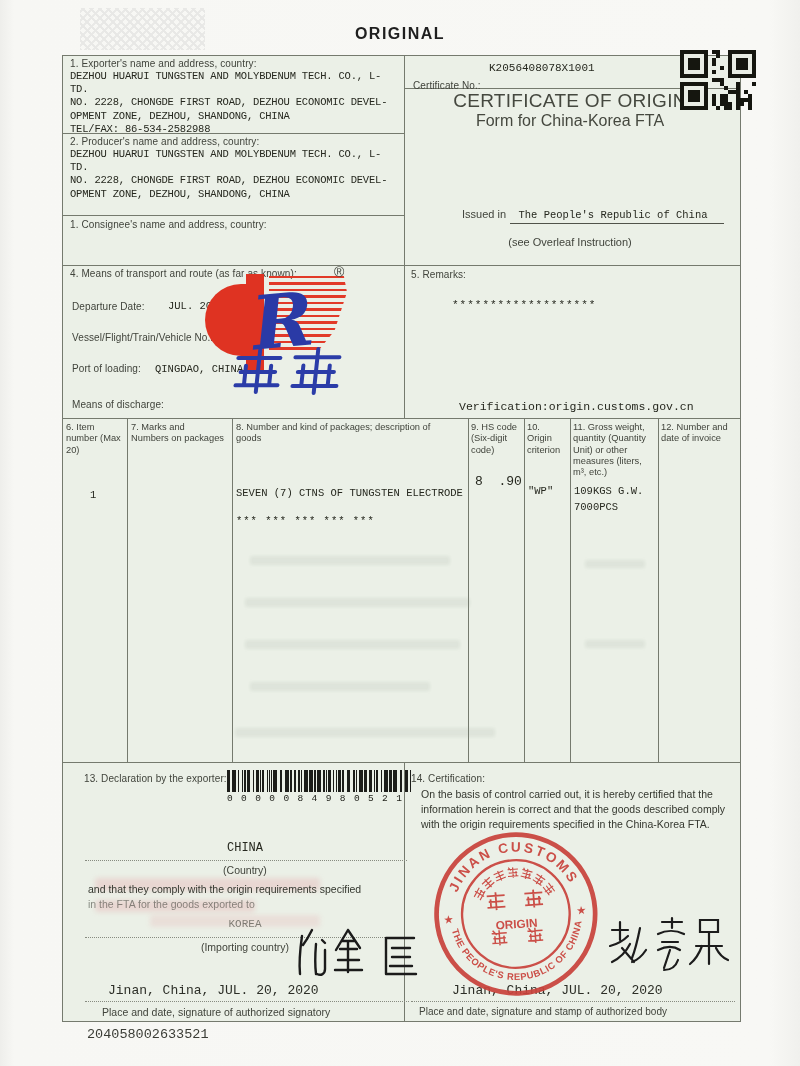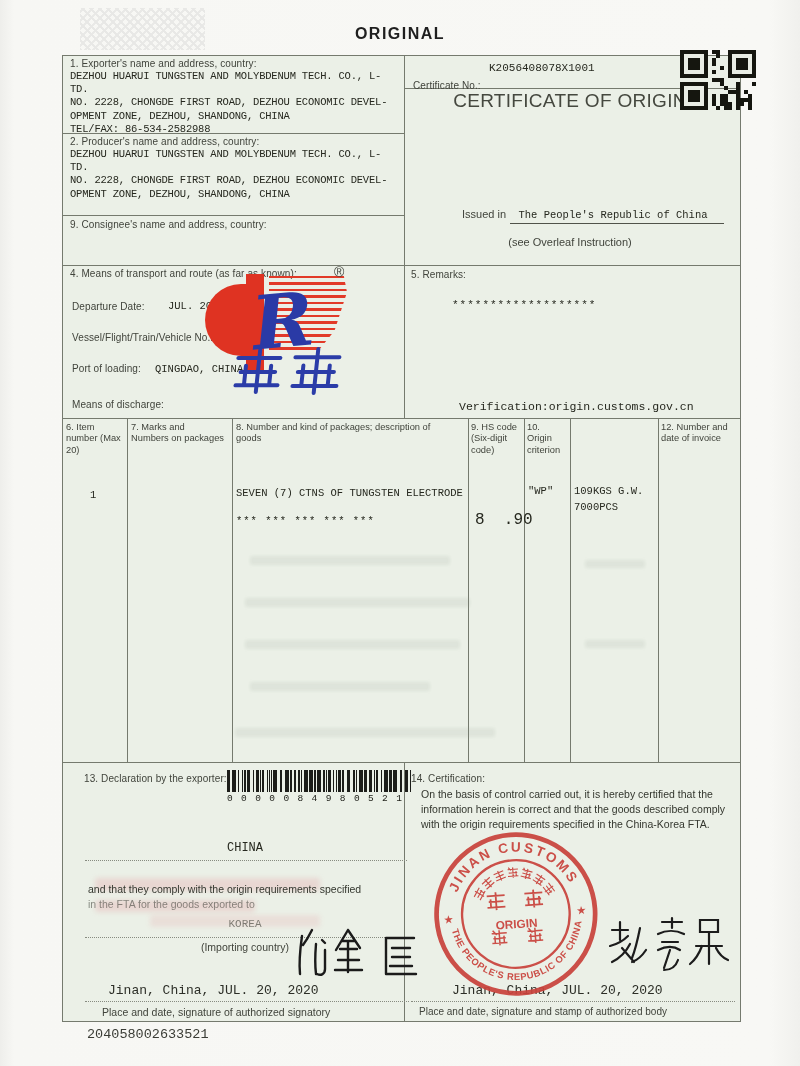--- a/index.html
+++ b/index.html
@@ -73,25 +73,26 @@
     <div class="tblock" style="position:static">OPMENT ZONE, DEZHOU, SHANDONG, CHINA</div>
     <div class="tblock" style="position:static">TEL/FAX: 86-534-2582988</div>
   </div>
   <div class="lbl" style="left:70px;top:136px">2. Producer's name and address, country:</div>
   <div class="abs" style="left:70px;top:148px;width:334px">
     <div class="tblock" style="position:static">DEZHOU HUARUI TUNGSTEN AND MOLYBDENUM TECH. CO., L-</div>
     <div class="tblock" style="position:static">TD.</div>
     <div class="tblock" style="position:static">NO. 2228, CHONGDE FIRST ROAD, DEZHOU ECONOMIC DEVEL-</div>
     <div class="tblock" style="position:static">OPMENT ZONE, DEZHOU, SHANDONG, CHINA</div>
   </div>
-  <div class="lbl" style="left:70px;top:219px">9. Consignee's name and address, country:</div>
+  <div class="lbl" style="left:70px;top:219px">1. Consignee's name and address, country:</div>
 
   <div class="lbl" style="left:413px;top:80px">Certificate No.:</div>
   <div class="typed" style="left:489px;top:62px;font-size:11px">K2056408078X1001</div>
   <div class="abs cent" style="left:412px;top:90px;width:316px;font-size:19px;color:#45483f;letter-spacing:.3px">CERTIFICATE OF ORIGIN</div>
+  <div class="abs cent" style="left:412px;top:112px;width:316px;font-size:16px;color:#45483f">Form for China-Korea FTA</div>
   <div class="abs" style="left:462px;top:204px">
     <span style="font-size:11px;color:#41443c">Issued in</span>
     <span class="typed" style="position:static;font-size:10.5px;border-bottom:1px solid #50534a;padding:0 16px 2px 8px">The People's Republic of China</span>
   </div>
   <div class="abs cent" style="left:412px;top:236px;width:316px;font-size:11px;color:#41443c">(see Overleaf Instruction)</div>
 
   <div class="lbl" style="left:70px;top:268px">4. Means of transport and route (as far as known):</div>
   <div class="lbl" style="left:72px;top:301px">Departure Date:</div>
   <div class="typed" style="left:168px;top:300px;font-size:10.5px">JUL. 20</div>
   <div class="lbl" style="left:72px;top:332px">Vessel/Flight/Train/Vehicle No.:</div>
@@ -114,26 +115,27 @@
 
   <div class="lbl" style="left:411px;top:269px">5. Remarks:</div>
   <div class="typed" style="left:452px;top:299px;font-size:11px;letter-spacing:1px">*******************</div>
   <div class="typed" style="left:459px;top:400px;font-size:11.5px">Verification:origin.customs.gov.cn</div>
 
   <div class="th" style="left:66px;top:422px;width:56px">6. Item number (Max 20)</div>
   <div class="th" style="left:131px;top:422px;width:94px">7. Marks and Numbers on packages</div>
   <div class="th" style="left:236px;top:422px;width:220px">8. Number and kind of packages; description of goods</div>
   <div class="th" style="left:471px;top:422px;width:50px">9. HS code (Six-digit code)</div>
   <div class="th" style="left:527px;top:422px;width:40px">10. Origin criterion</div>
+  <div class="th" style="left:573px;top:422px;width:82px">11. Gross weight, quantity (Quantity Unit) or other measures (liters, m³, etc.)</div>
   <div class="th" style="left:661px;top:422px;width:76px">12. Number and date of invoice</div>
 
   <div class="typed" style="left:90px;top:489px;font-size:10.5px">1</div>
   <div class="typed" style="left:236px;top:487px;font-size:10.5px">SEVEN (7) CTNS OF TUNGSTEN ELECTRODE</div>
   <div class="typed" style="left:236px;top:515px;font-size:10.5px;letter-spacing:1px">*** *** *** *** ***</div>
-  <div class="typed" style="left:475px;top:511px;font-size:16px">8  .90</div>
+  <div class="typed" style="left:475px;top:474px;font-size:13px">8  .90</div>
   <div class="typed" style="left:528px;top:485px;font-size:10.5px">"WP"</div>
   <div class="typed" style="left:574px;top:485px;font-size:10.5px">109KGS G.W.</div>
   <div class="typed" style="left:574px;top:501px;font-size:10.5px">7000PCS</div>
 
   <div class="ghost" style="left:250px;top:556px;width:200px;height:9px"></div>
   <div class="ghost" style="left:245px;top:598px;width:225px;height:9px"></div>
   <div class="ghost" style="left:245px;top:640px;width:215px;height:9px"></div>
   <div class="ghost" style="left:250px;top:682px;width:180px;height:9px"></div>
   <div class="ghost" style="left:585px;top:560px;width:60px;height:8px"></div>
   <div class="ghost" style="left:585px;top:640px;width:60px;height:8px"></div>
@@ -184,20 +186,21 @@
       <i style="left:157px;width:4px"></i>
       <i style="left:162px;width:3px"></i>
       <i style="left:166px;width:4px"></i>
       <i style="left:173px;width:2px"></i>
       <i style="left:178px;width:3px"></i>
       <i style="left:183px;width:1px"></i>
     </div>
   <div class="typed" style="left:227px;top:793px;font-size:9.5px;letter-spacing:8.4px;color:#22231d">0000084980521</div>
   <div class="typed cent" style="left:85px;top:841px;width:320px;font-size:12px">CHINA</div>
   <div class="dot" style="left:85px;top:860px;width:322px"></div>
+  <div class="abs cent" style="left:85px;top:864px;width:320px;font-size:10.5px;color:#41443c">(Country)</div>
   <div class="pink" style="left:95px;top:878px;width:225px;height:13px"></div>
   <div class="pink" style="left:95px;top:900px;width:160px;height:12px"></div>
   <div class="pink" style="left:150px;top:915px;width:170px;height:12px;opacity:.7"></div>
   <div class="para" style="left:88px;top:882px;width:316px">and  that  they  comply  with  the  origin  requirements  specified</div>
   <div class="para faded" style="left:88px;top:897px;width:316px">in the FTA for the goods exported to</div>
   <div class="typed cent faded" style="left:85px;top:918px;width:320px;font-size:11px">KOREA</div>
   <div class="dot" style="left:85px;top:937px;width:322px"></div>
   <div class="abs cent" style="left:85px;top:941px;width:320px;font-size:10.5px;color:#41443c">(Importing country)</div>
   <div class="sig" style="left:292px;top:922px">
     <svg width="130" height="58" viewBox="0 0 130 58" fill="none" stroke="#1b1b1b" stroke-width="2.4" stroke-linecap="round">

